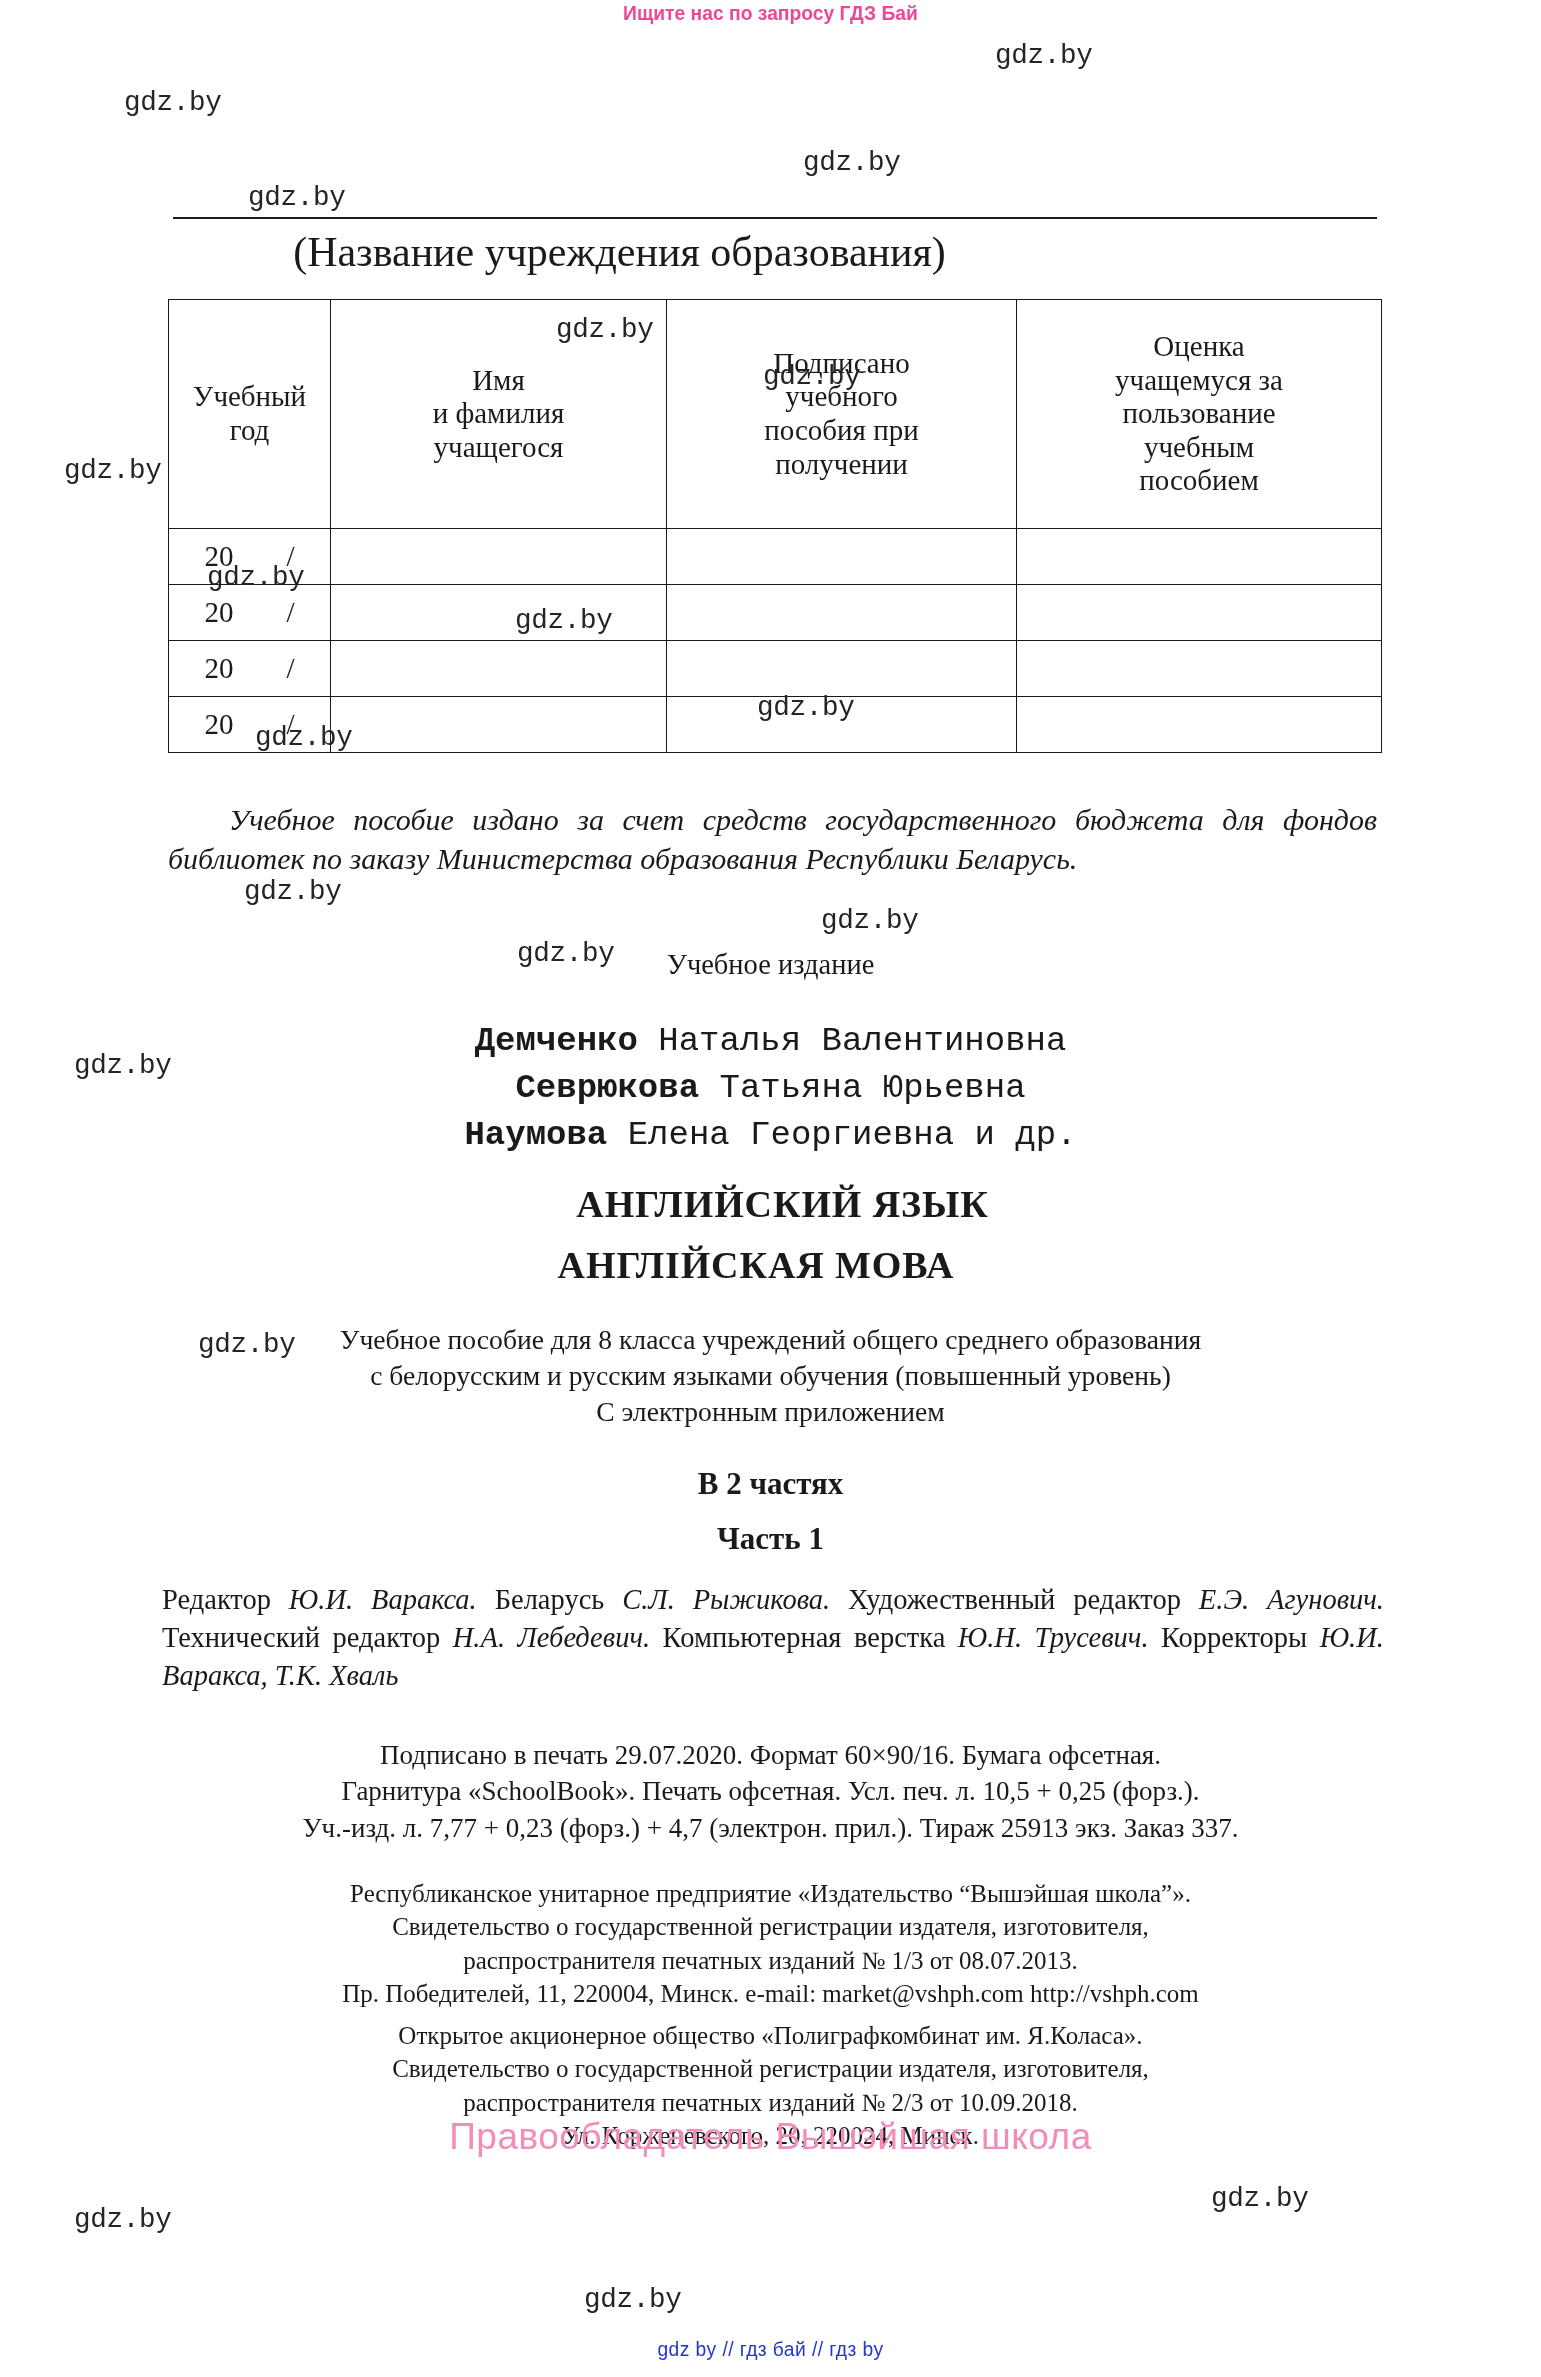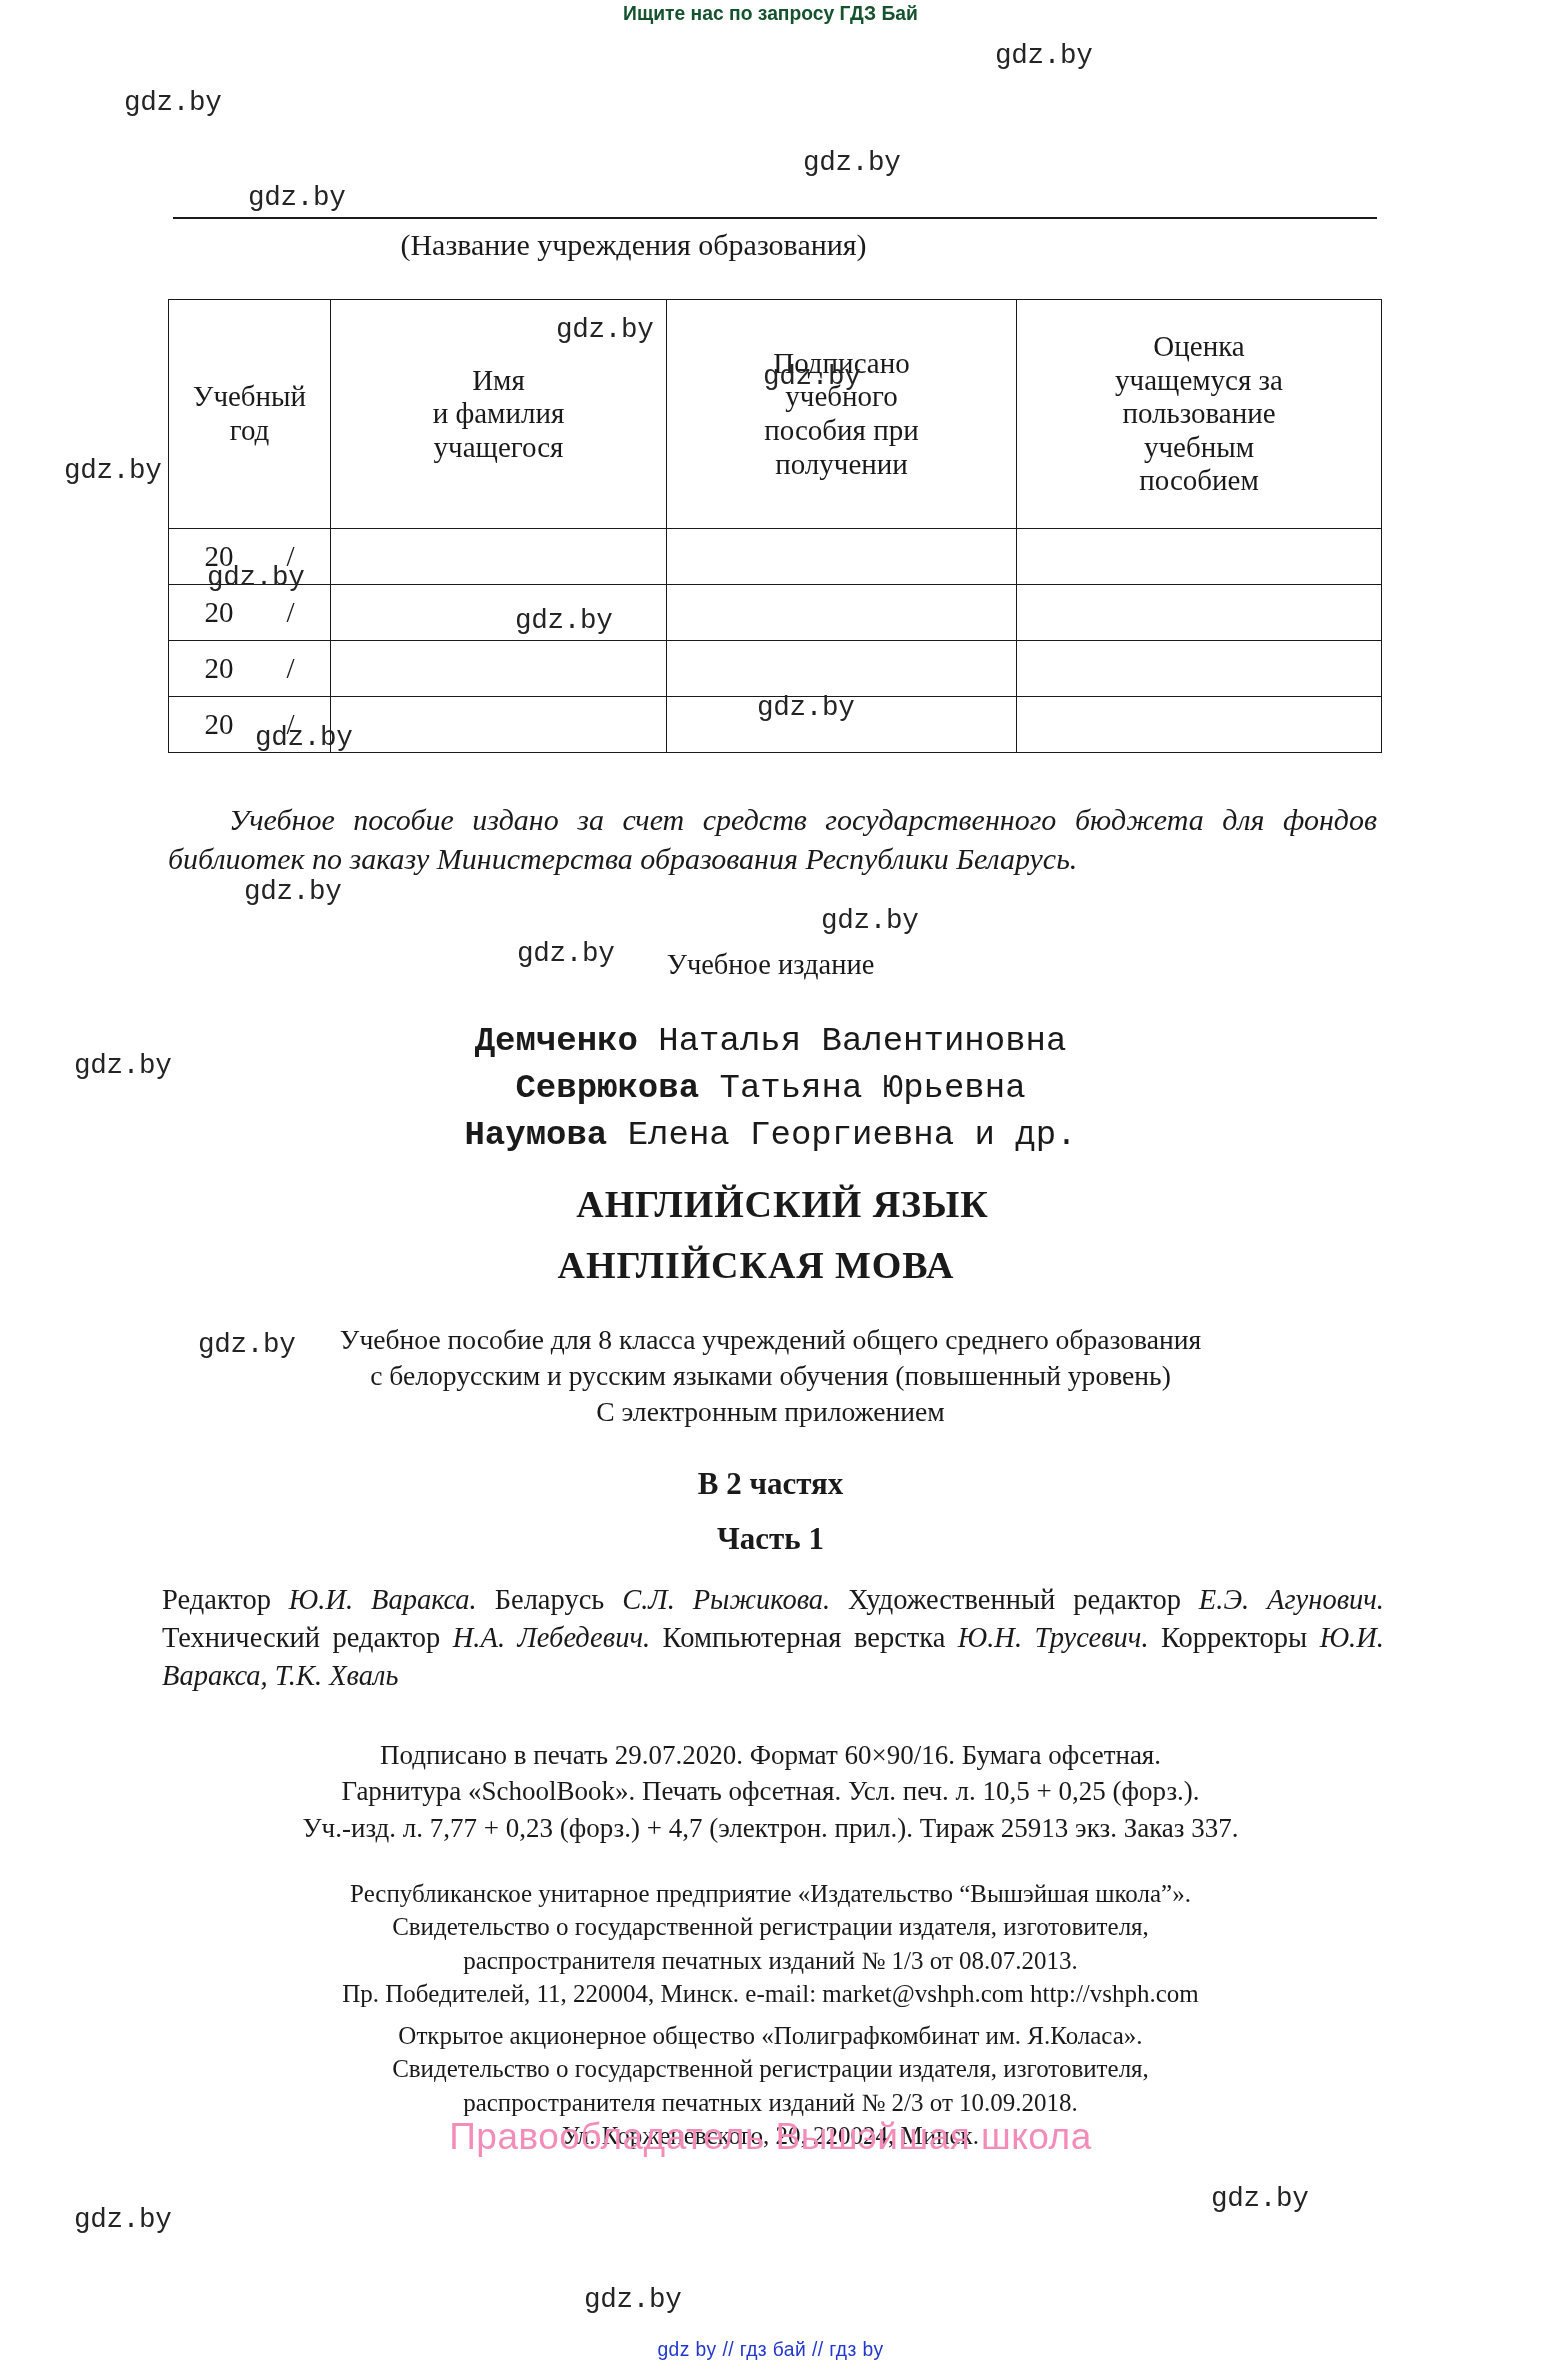--- a/index.html
+++ b/index.html
@@ -76,24 +76,24 @@
 
   .inst-rule {
     position: absolute;
     left: 173px;
     top: 217px;
     width: 1204px;
     border-bottom: 2.8px solid #1a1a1a;
   }
   .inst-caption {
     position: absolute;
-    left: 14px; top: 228px;
+    left: 0; top: 228px;
     width: 1239px;
     text-align: center;
-    font-size: 30px;
+    font-size: 42px;
   }
 
   table.record {
     position: absolute;
     left: 168px;
     top: 299px;
     width: 1209px;
     border-collapse: collapse;
     table-layout: fixed;
   }
@@ -226,21 +226,21 @@
     text-align: center;
     font-size: 25px;
     line-height: 1.33;
   }
 </style>
 </head>
 <body>
 
 <div class="page">
 
-  <div class="promo-header" style="color: #14532d;">Ищите нас по запросу ГДЗ Бай</div>
+  <div class="promo-header" style="color: #ec4899;">Ищите нас по запросу ГДЗ Бай</div>
 
   <div id="watermark-layer">
       <div class="wm" style="left: 995px; top: 40px;">gdz.by</div>
       <div class="wm" style="left: 124px; top: 87px;">gdz.by</div>
       <div class="wm" style="left: 803px; top: 147px;">gdz.by</div>
       <div class="wm" style="left: 248px; top: 182px;">gdz.by</div>
       <div class="wm" style="left: 556px; top: 314px;">gdz.by</div>
       <div class="wm" style="left: 763px; top: 361px;">gdz.by</div>
       <div class="wm" style="left: 64px; top: 455px;">gdz.by</div>
       <div class="wm" style="left: 207px; top: 562px;">gdz.by</div>

